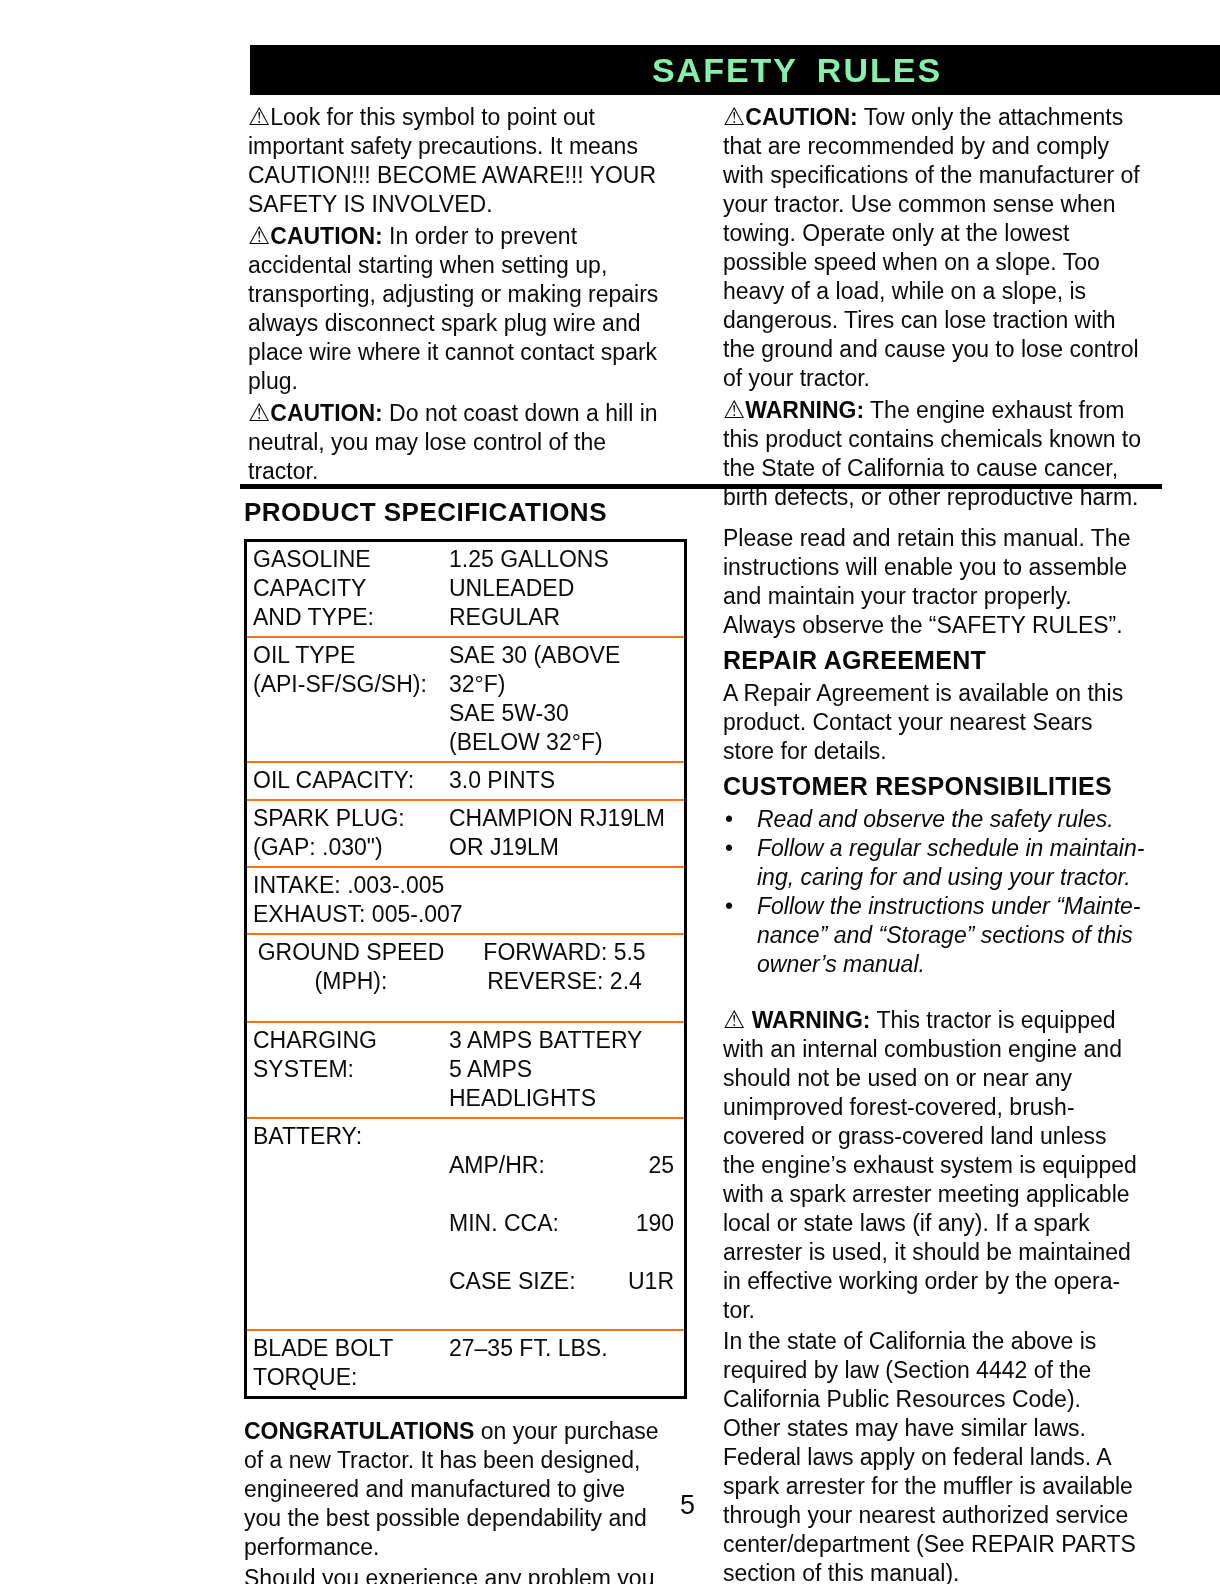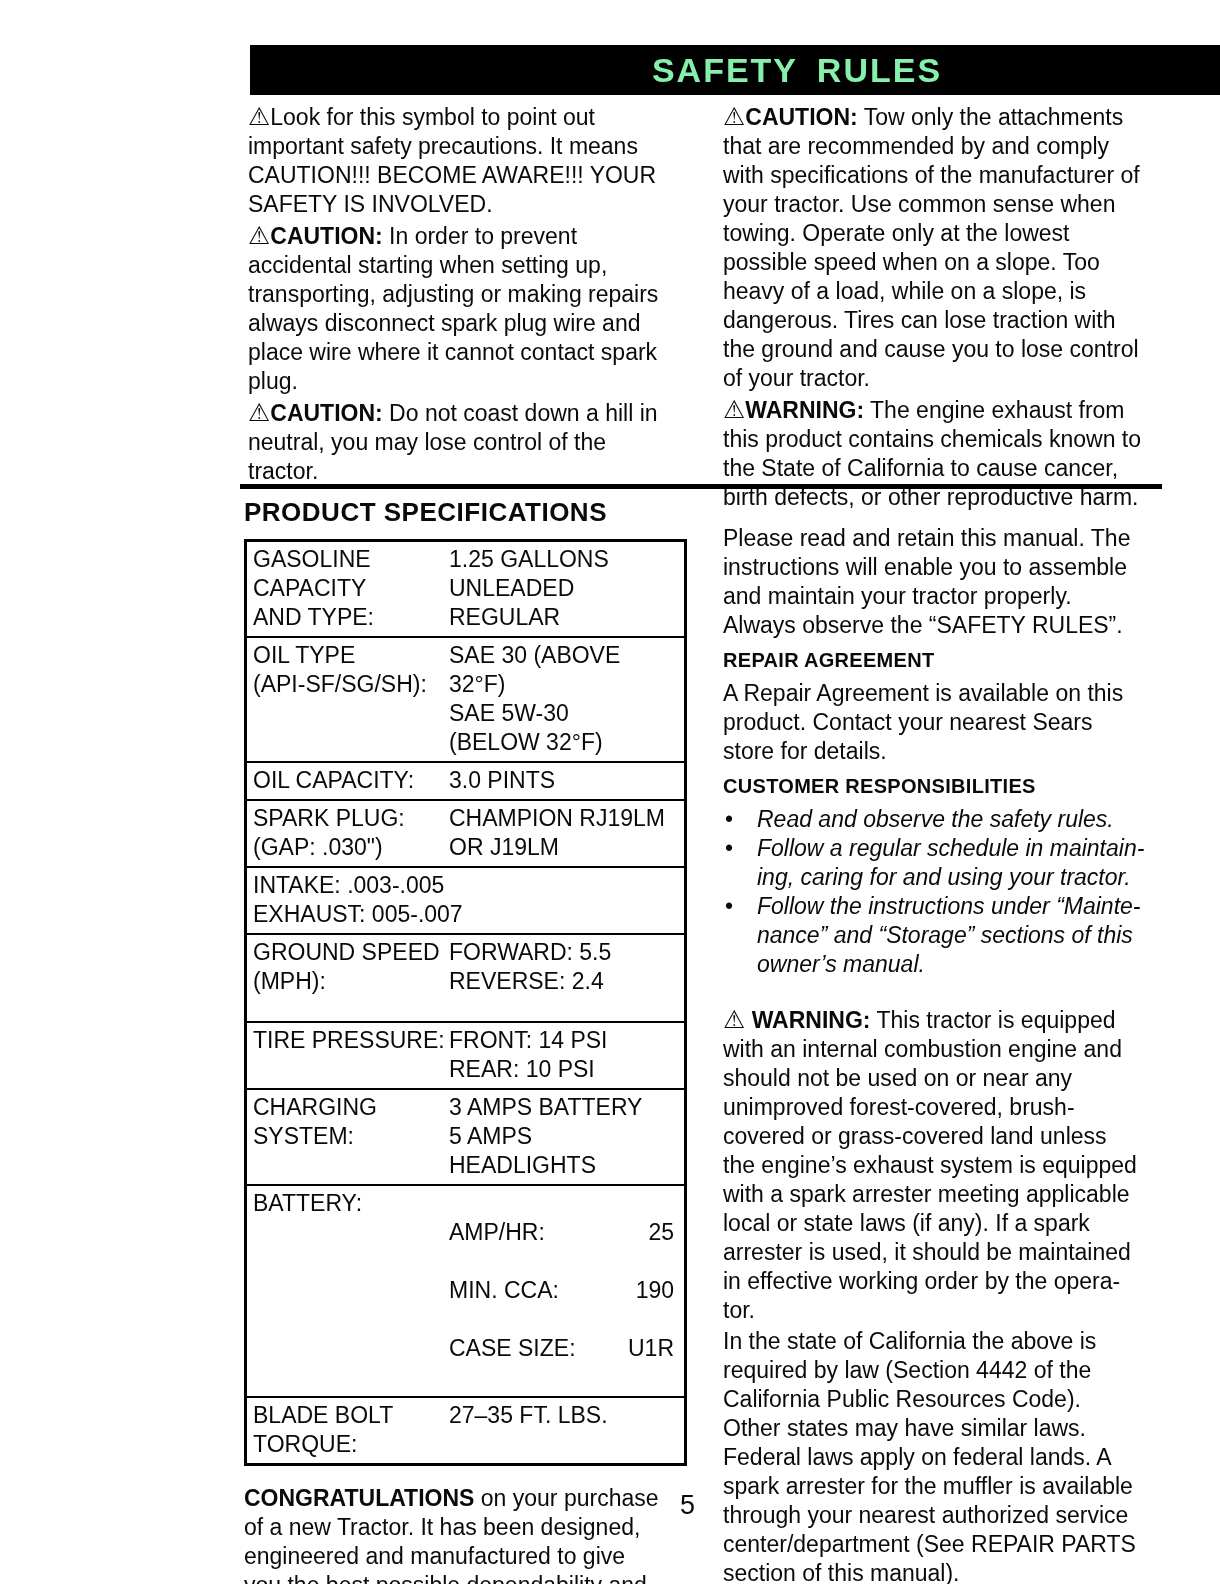--- a/index.html
+++ b/index.html
@@ -21,27 +21,27 @@
   .col{position:absolute;font-size:23px;line-height:29px;}
   .sec1-left{left:248px;top:102px;width:452px;}
   .sec1-right{left:723px;top:102px;width:442px;}
   .sec2-left{left:244px;top:498px;width:446px;}
   .sec2-right{left:723px;top:524px;width:445px;}
   p.para{margin:0 0 2px 0;white-space:pre-line;}
   .lead{font-weight:bold;}
   .warn-icon{font-weight:bold;font-size:1.08em;letter-spacing:0;}
   .divider{position:absolute;left:240px;top:484px;width:922px;height:5px;background:#000;}
   .spec-heading{font-weight:bold;font-size:26px;margin:0 0 12px 0;letter-spacing:0.5px;}
-  .sub-heading{font-weight:bold;font-size:20px;margin:6px 0 4px 0;letter-spacing:0.3px;}
+  .sub-heading{font-weight:bold;font-size:25px;margin:6px 0 4px 0;letter-spacing:0.3px;}
   .spec-table{border:3px solid #000;width:437px;}
-  .trow{display:flex;border-bottom:2px solid #000000;padding:3px 4px 4px 6px;box-sizing:border-box;}
+  .trow{display:flex;border-bottom:2px solid #f97316;padding:3px 4px 4px 6px;box-sizing:border-box;}
   .trow:last-child{border-bottom:none;}
   .tlabel{width:196px;flex:none;white-space:pre-line;}
   .tvalue{flex:1;white-space:pre-line;}
-  .trow-tall{min-height:88px;}
+  .trow-tall{min-height:88px;text-align:center;}
   .pair{display:flex;justify-content:space-between;}
   .pair .pv{padding-right:6px;}
   .bullets{margin:4px 0 26px 0;}
   .bullet-row{display:flex;}
   .bullet-glyph{width:32px;flex:none;padding-left:2px;}
   .bullet-text{flex:1;white-space:pre-line;font-style:italic;}
   .congrats-block{margin-top:18px;}
   .page-number{position:absolute;left:680px;top:1490px;font-size:27px;}
 </style>
 </head>
@@ -121,25 +121,20 @@
         <div class="tvalue">INTAKE: .003-.005
 EXHAUST: 005-.007</div>
       </div>
       <div class="trow trow-tall">
         <div class="tlabel">GROUND SPEED
 (MPH):</div>
         <div class="tvalue">FORWARD: 5.5
 REVERSE: 2.4</div>
       </div>
       <div class="trow">
-        <div class="tlabel">TIRE PRESSURE:</div>
-        <div class="tvalue">FRONT:  14 PSI
-REAR:    10 PSI</div>
-      </div>
-      <div class="trow">
         <div class="tlabel">CHARGING
 SYSTEM:</div>
         <div class="tvalue">3 AMPS BATTERY
 5 AMPS HEADLIGHTS</div>
       </div>
       <div class="trow">
         <div class="tlabel">BATTERY:</div>
         <div class="tvalue">
           <div class="pair"><span>AMP/HR:</span><span class="pv">25</span></div>
           <div class="pair"><span>MIN. CCA:</span><span class="pv">190</span></div>

